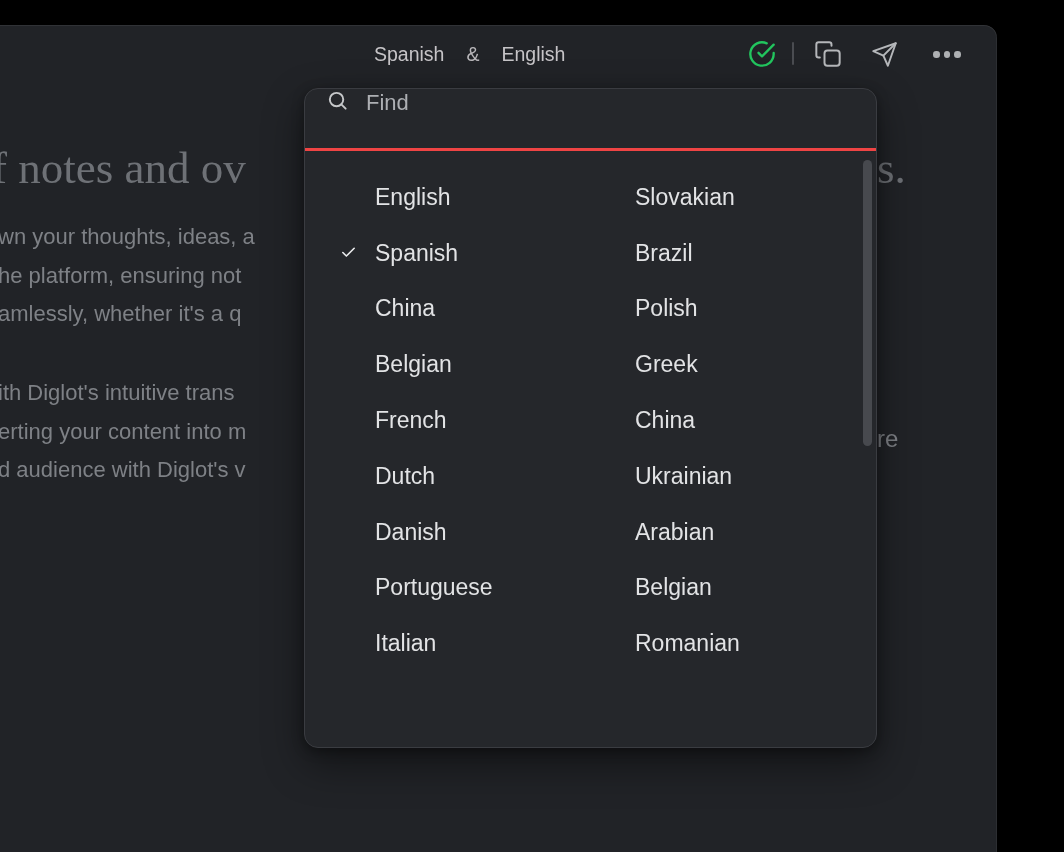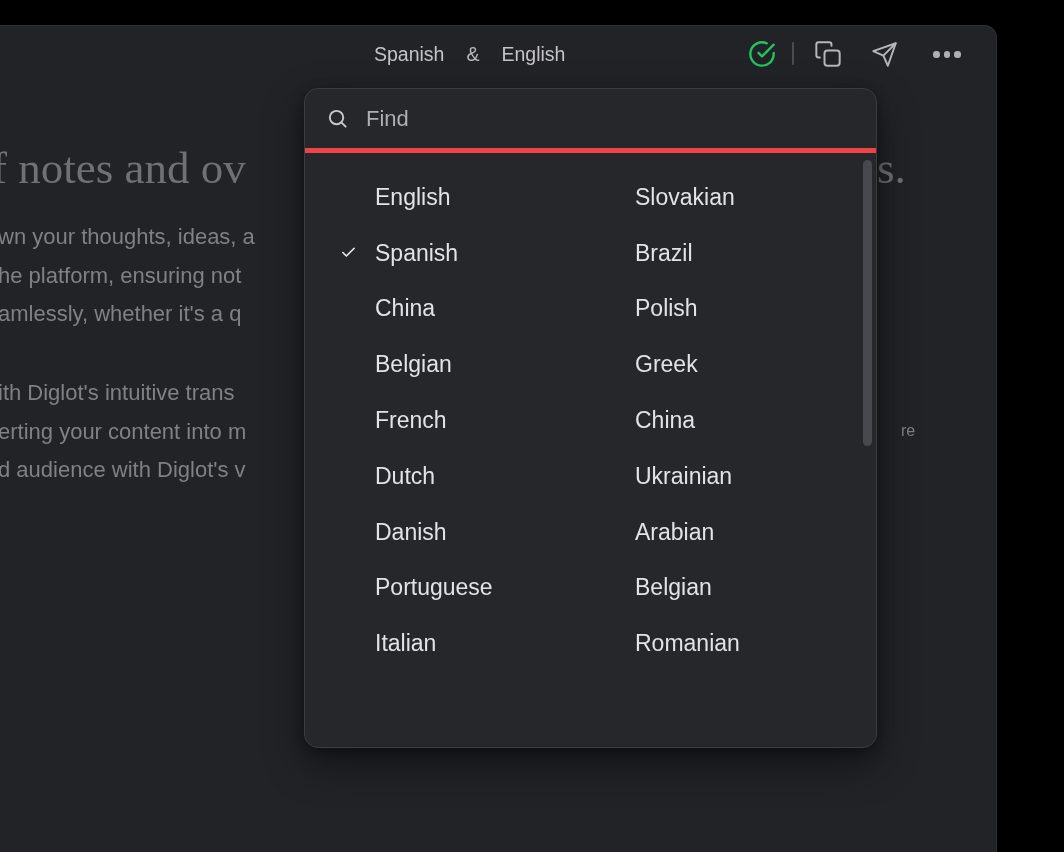--- a/index.html
+++ b/index.html
@@ -22,44 +22,44 @@
   }
   .bg-heading.left{left:-8px;}
   .bg-heading.right{left:877px;}
   .bg-para{
     position:absolute;left:-2px;
     font-size:22px;line-height:38.7px;color:#7e8186;white-space:nowrap;
   }
   .bg-para.p1{top:193px;}
   .bg-para.p2{top:349px;}
   .bg-frag{
-    position:absolute;left:877px;top:387px;
-    font-size:16px;line-height:38.7px;color:#7e8186;white-space:nowrap;padding-left:24px;
+    position:absolute;left:877px;top:395px;
+    font-size:24px;line-height:38.7px;color:#7e8186;white-space:nowrap;
   }
   
   .toolbar{position:absolute;left:0;top:0;right:0;height:63px;}
   .lang-pair{
     position:absolute;left:374px;top:17px;display:flex;gap:22px;
     font-size:19.5px;color:#c6c4c7;line-height:24px;
   }
   .lang-pair .amp{color:#b9b7ba;}
   .tb-icon{position:absolute;display:block;}
   .v-divider{position:absolute;left:792px;top:17px;width:2px;height:23px;background:#4a4c51;border-radius:1px;}
   .dots{position:absolute;left:933px;top:26px;display:flex;gap:4px;}
   .dots i{width:6.5px;height:6.5px;border-radius:50%;background:#aeb0b3;display:block;}
   
   .panel{
     position:absolute;left:304px;top:63px;width:573px;height:660px;
     background:#25272b;border:1px solid #3a3c41;border-radius:14px;
     box-sizing:border-box;
     box-shadow:0 16px 40px rgba(0,0,0,.45), 0 3px 12px rgba(0,0,0,.35);
   }
   .search-row{
-    position:relative;height:59px;border-bottom:5px solid #ef4444;
-    display:flex;align-items:center;padding-left:21px;
+    position:relative;height:59px;border-bottom:3px solid #ef4444;
+    display:flex;align-items:flex-start;padding-left:21px;
   }
   .search-row svg{flex:0 0 auto;}
   .search-input{
     flex:1;margin-left:15px;margin-right:20px;background:transparent;border:none;outline:none;
     font-family:"Liberation Sans", sans-serif;font-size:22px;color:#e7e8ea;
   }
   .search-input::placeholder{color:#adafb3;opacity:1;}
   .list{position:absolute;left:0;top:80px;right:0;}
   .lrow{position:relative;height:55.8px;}
   .opt{position:absolute;top:50%;transform:translateY(-50%);font-size:23px;color:#e2e3e5;white-space:nowrap;cursor:default;}

